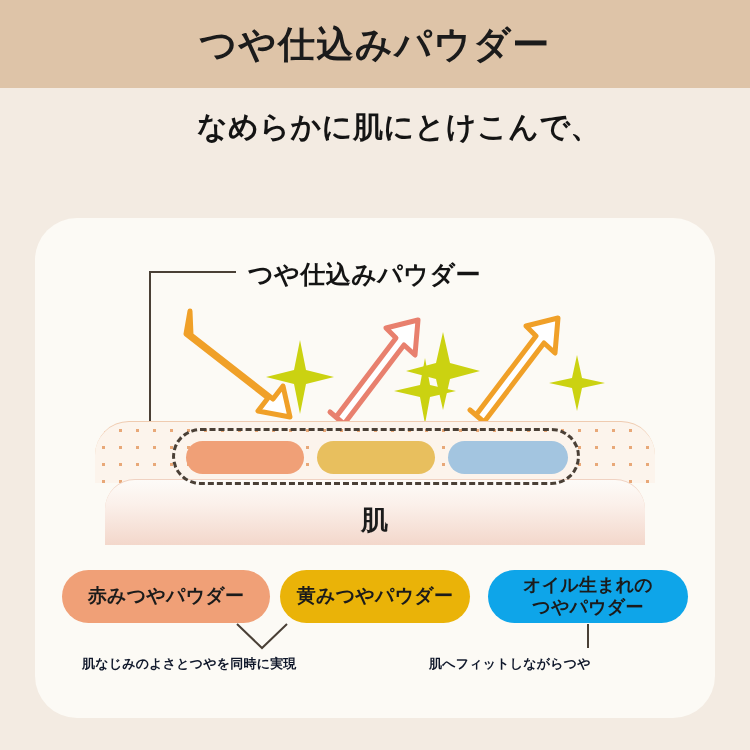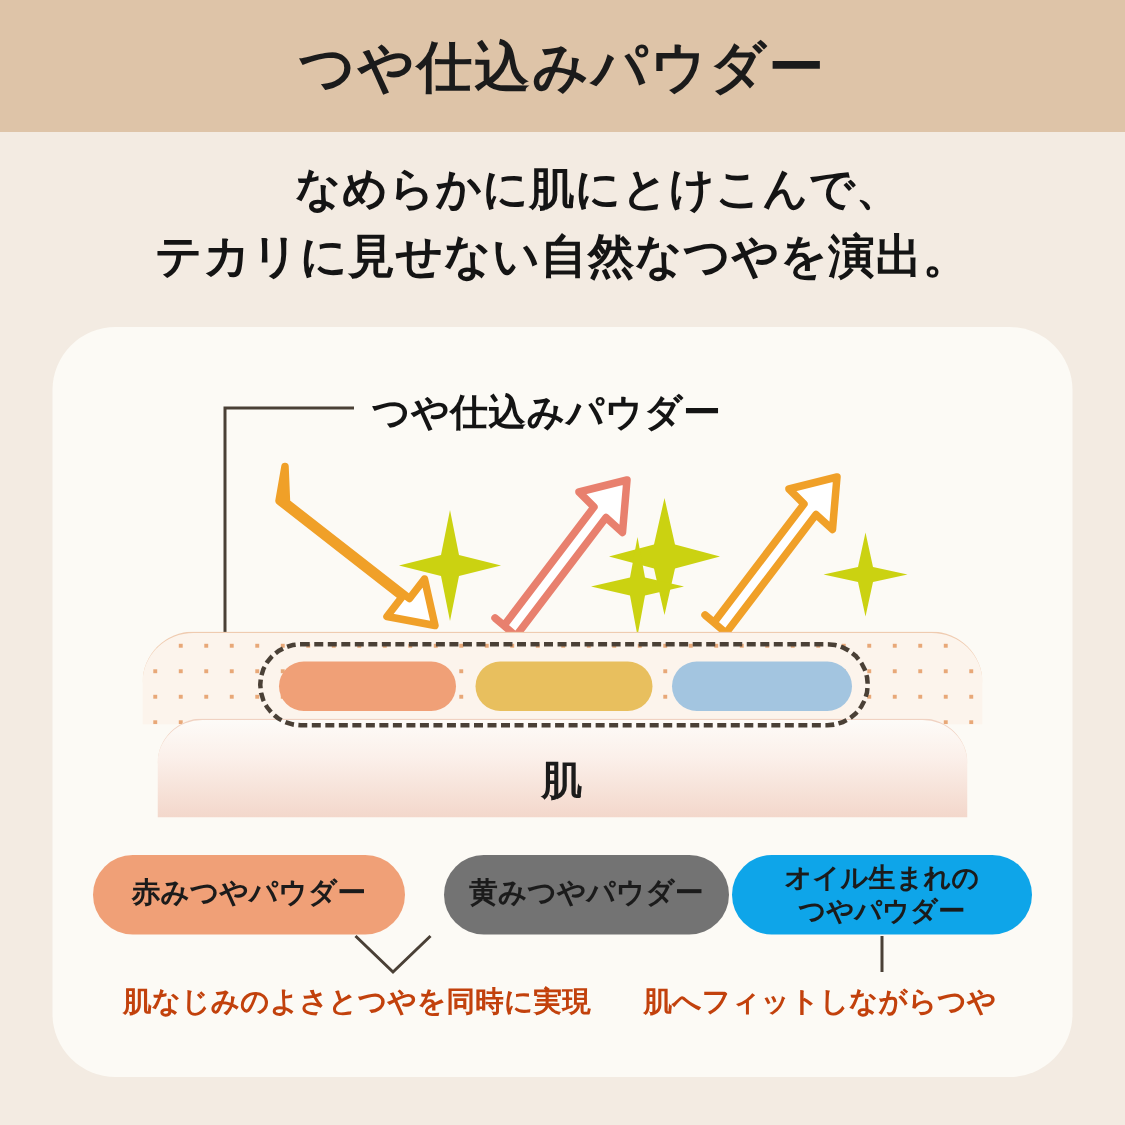--- a/index.html
+++ b/index.html
@@ -92,41 +92,40 @@
 
   
   .legend{ position:absolute; left:0; top:570px; width:626px; height:58px;font-family:Liberation Serif, serif; }
   .legend-pill{
     position:absolute; top:0; height:53px; border-radius:27px;
     display:flex; align-items:center; justify-content:center;
     font-size:19px; font-weight:700; color:#1B1B1B; letter-spacing:0.2px;
     text-align:center; line-height:1.18;
   }
   .legend-pill.red   { left:62px;  width:208px; background:#F0A077; }
-  .legend-pill.yellow{ left:296px; width:190px; background:#737373; }
+  .legend-pill.yellow{ left:280px; width:190px; background:#eab308; }
   .legend-pill.blue  { left:488px; width:200px; background:#0ea5e9; font-size:18px; }
 
   
   .caption{
-    position:absolute; font-size:19px; font-weight:700; color:#c2410c;
+    position:absolute; font-size:13px; font-weight:700; color:#0f172a;
     letter-spacing:0.2px; white-space:nowrap;text-align:right;
   }
   .caption.left { left:82px;  top:655px; }
   .caption.right{ left:429px; top:655px; }
 </style>
 </head>
 <body>
 
 <div class="header-band">
   <div class="header-title">つや仕込みパウダー</div>
 </div>
 
 <div class="subtitle">
   <span class="l1">なめらかに肌にとけこんで、</span>
-  <span class="l2">テカリに見せない自然なつやを演出。</span>
 </div>
 
 <div class="card"></div>
 
 <div class="callout-label">つや仕込みパウダー</div>
 
 <svg class="leader" viewBox="0 0 750 750">
   <path d="M236 272 L150 272 L150 455 L172 455" fill="none" stroke="#4A4036" stroke-width="2"></path>
 </svg>
 

